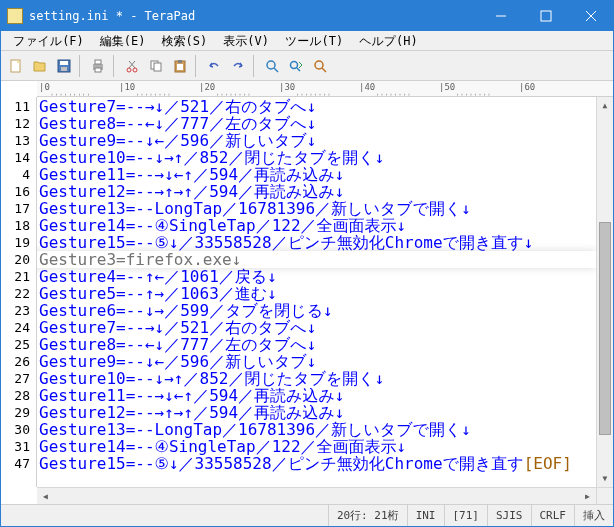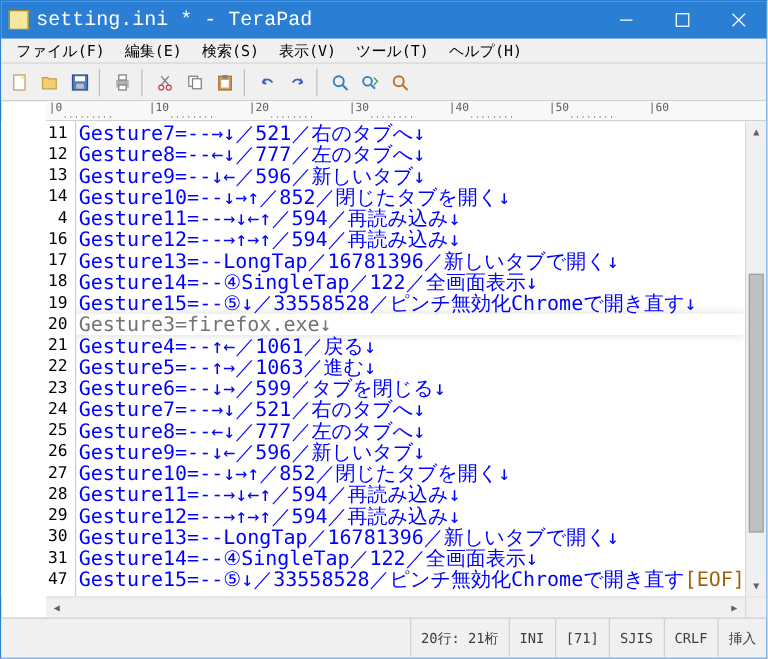--- a/index.html
+++ b/index.html
@@ -26,21 +26,21 @@
   display: flex;
   align-items: center;
   padding-left: 6px;
 }
 .titlebar .icon {
   width: 16px; height: 16px;
   background: #f5e79e;
   border: 1px solid #a08830;
   margin-right: 6px;
 }
-.titlebar .title { flex: 1; font-size: 16px; font-family: Liberation Mono, monospace; }
+.titlebar .title { flex: 1; font-size: 12px; }
 .titlebar .win-btn {
   width: 45px; height: 30px;
   display: flex; align-items: center; justify-content: center;
   color: #fff;
 }
 
 .menubar {
   background: #f0f0f0;
   height: 20px;
   display: flex;
@@ -83,21 +83,21 @@
 .ruler span { position: absolute; top: 1px; }
 
 .editor-wrap {
   flex: 1;
   display: flex;
   overflow: hidden;
   background: #fff;
   position: relative;
 }
 .gutter {
-  width: 60px;
+  width: 36px;
   background: #fff;
   text-align: right;
   padding-right: 6px;
   font-size: 13px;
   color: #000;
   border-right: 1px solid #d0d0d0;
   font-family: "MS Gothic", monospace;
   line-height: 17px;
   padding-top: 1px;
 }
@@ -118,21 +118,21 @@
   right: 0;
   height: 17px;
   background: #fff;
   box-shadow: 0 0 8px rgba(0,0,0,0.15);
   z-index: 0;
 }
 .code .line.hl { position: relative; z-index: 1; color: #737373; }
 .eof { color: #a16207; margin-top: 37px; }
 
 .statusbar {
-  height: 32px;
+  height: 22px;
   background: #f0f0f0;
   border-top: 1px solid #d0d0d0;
   display: flex;
   align-items: center;
   font-size: 11px;
   color: #404040;
 }
 .statusbar .cell {
   border-right: 1px solid #d0d0d0;
   padding: 0 8px;

